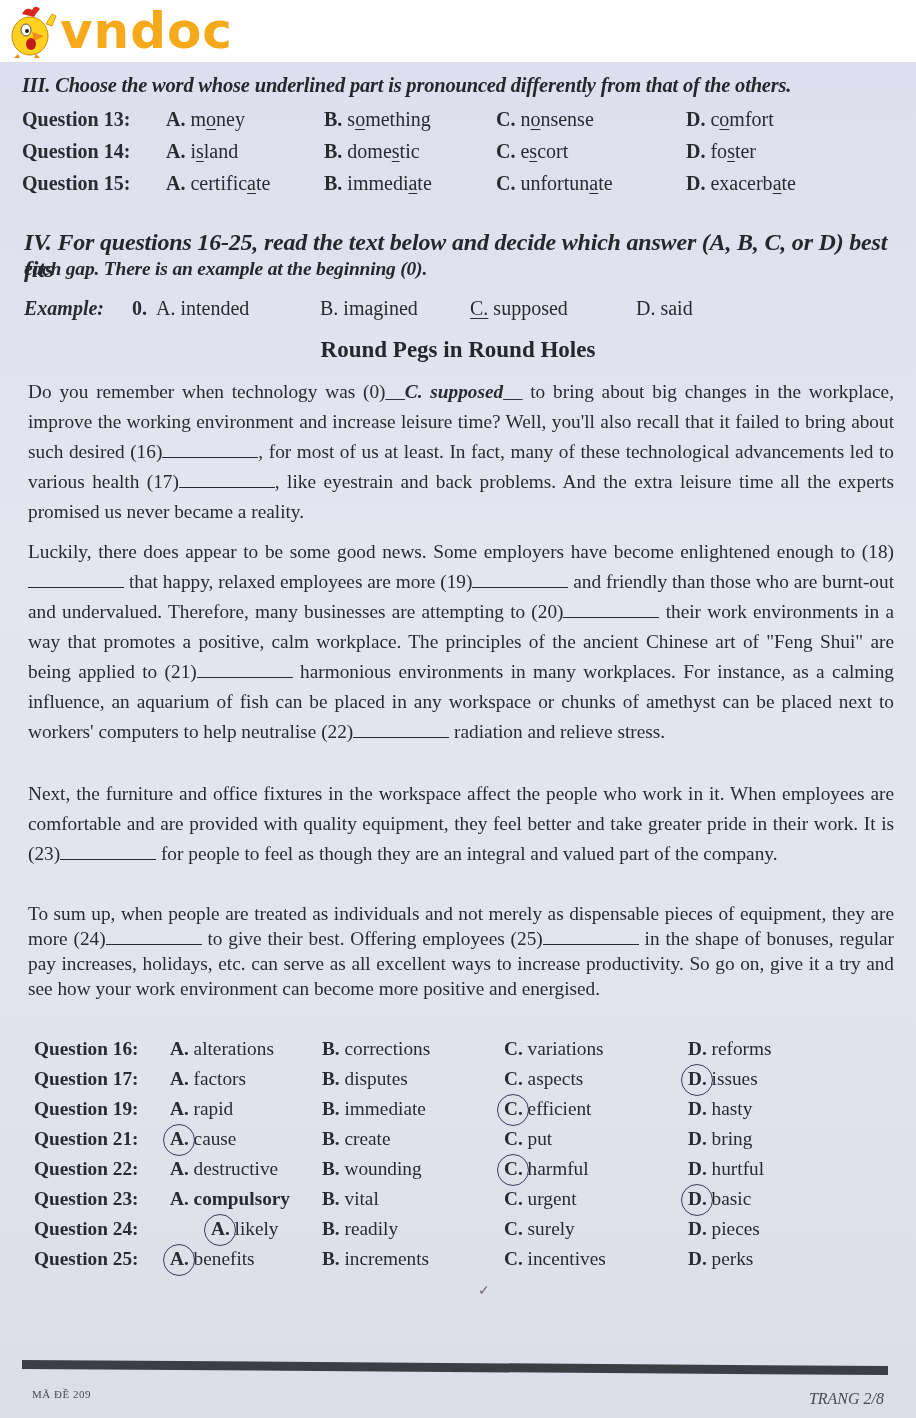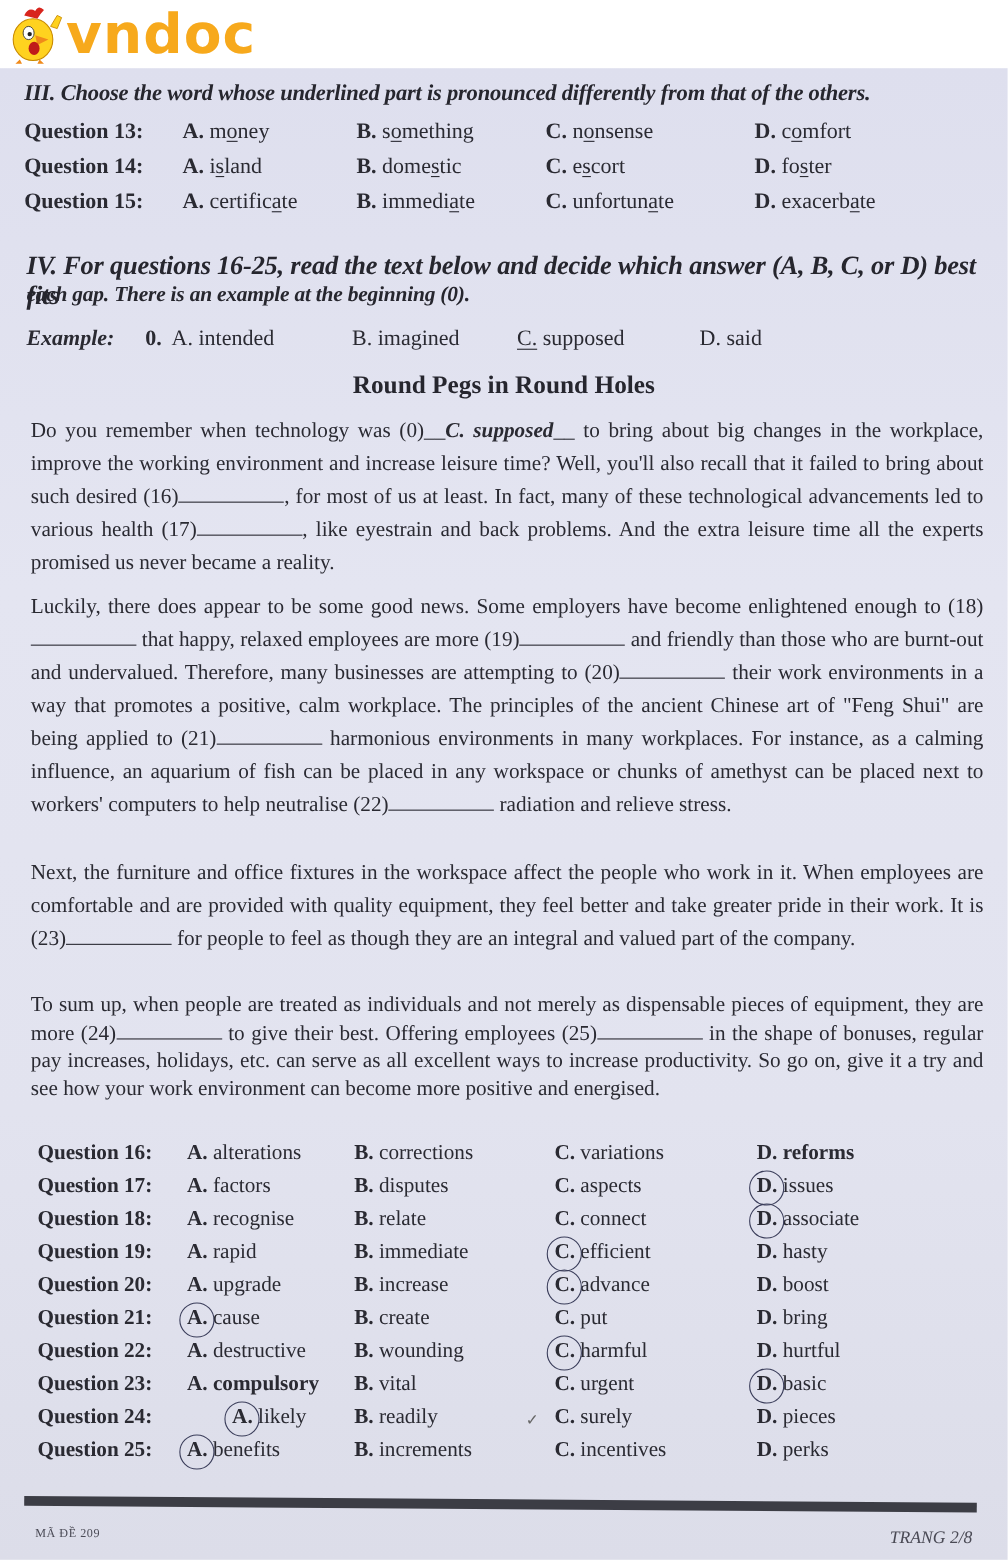--- a/index.html
+++ b/index.html
@@ -124,49 +124,35 @@
 <div class="para" id="p1" style="top:537px;"><span>Luckily, there does appear to be some good news. Some employers have become enlightened enough to (18)</span><span class="blank"></span><span> that happy, relaxed employees are more (19)</span><span class="blank"></span><span> and friendly than those who are burnt-out and undervalued. Therefore, many businesses are attempting to (20)</span><span class="blank"></span><span> their work environments in a way that promotes a positive, calm workplace. The principles of the ancient Chinese art of "Feng Shui" are being applied to (21)</span><span class="blank"></span><span> harmonious environments in many workplaces. For instance, as a calming influence, an aquarium of fish can be placed in any workspace or chunks of amethyst can be placed next to workers' computers to help neutralise (22)</span><span class="blank"></span><span> radiation and relieve stress.</span></div>
 <div class="para" id="p2" style="top:779px;"><span>Next, the furniture and office fixtures in the workspace affect the people who work in it. When employees are comfortable and are provided with quality equipment, they feel better and take greater pride in their work. It is (23)</span><span class="blank"></span><span> for people to feel as though they are an integral and valued part of the company.</span></div>
 <div class="para" id="p3" style="top:901px; line-height:25px;"><span>To sum up, when people are treated as individuals and not merely as dispensable pieces of equipment, they are more (24)</span><span class="blank"></span><span> to give their best. Offering employees (25)</span><span class="blank"></span><span> in the shape of  bonuses, regular pay increases, holidays, etc. can serve as all excellent ways to increase productivity. So go on, give it a try and see how your work environment can become more positive and energised.</span></div>
 
 <div class="mcq" id="mcq" style="top:1038px;">
     <div class="mcq-row">
       <span class="qlabel">Question 16:</span>
       <span style="left: 136px;"><b class="">A.</b> <span style="position:static">alterations</span></span>
       <span style="left: 288px;"><b class="">B.</b> <span style="position:static">corrections</span></span>
       <span style="left: 470px;"><b class="">C.</b> <span style="position:static">variations</span></span>
-      <span style="left: 654px; font-weight: bold;"><b class="">D.</b> <span style="position:static">reforms</span></span>
+      <span style="left: 654px;"><b class="">D.</b> <span style="position:static">reforms</span></span>
     </div>
     <div class="mcq-row">
       <span class="qlabel">Question 17:</span>
       <span style="left: 136px;"><b class="">A.</b> <span style="position:static">factors</span></span>
       <span style="left: 288px;"><b class="">B.</b> <span style="position:static">disputes</span></span>
       <span style="left: 470px;"><b class="">C.</b> <span style="position:static">aspects</span></span>
       <span style="left: 654px;"><b class="circled">D.</b> <span style="position:static">issues</span></span>
     </div>
     <div class="mcq-row">
-      <span class="qlabel">Question 18:</span>
-      <span style="left: 136px;"><b class="">A.</b> <span style="position:static">recognise</span></span>
-      <span style="left: 288px;"><b class="">B.</b> <span style="position:static">relate</span></span>
-      <span style="left: 470px;"><b class="">C.</b> <span style="position:static">connect</span></span>
-      <span style="left: 654px;"><b class="circled">D.</b> <span style="position:static">associate</span></span>
-    </div>
-    <div class="mcq-row">
       <span class="qlabel">Question 19:</span>
       <span style="left: 136px;"><b class="">A.</b> <span style="position:static">rapid</span></span>
       <span style="left: 288px;"><b class="">B.</b> <span style="position:static">immediate</span></span>
       <span style="left: 470px;"><b class="circled">C.</b> <span style="position:static">efficient</span></span>
       <span style="left: 654px;"><b class="">D.</b> <span style="position:static">hasty</span></span>
-    </div>
-    <div class="mcq-row">
-      <span class="qlabel">Question 20:</span>
-      <span style="left: 136px;"><b class="">A.</b> <span style="position:static">upgrade</span></span>
-      <span style="left: 288px;"><b class="">B.</b> <span style="position:static">increase</span></span>
-      <span style="left: 470px;"><b class="circled">C.</b> <span style="position:static">advance</span></span>
-      <span style="left: 654px;"><b class="">D.</b> <span style="position:static">boost</span></span>
     </div>
     <div class="mcq-row">
       <span class="qlabel">Question 21:</span>
       <span style="left: 136px;"><b class="circled">A.</b> <span style="position:static">cause</span></span>
       <span style="left: 288px;"><b class="">B.</b> <span style="position:static">create</span></span>
       <span style="left: 470px;"><b class="">C.</b> <span style="position:static">put</span></span>
       <span style="left: 654px;"><b class="">D.</b> <span style="position:static">bring</span></span>
     </div>
     <div class="mcq-row">
       <span class="qlabel">Question 22:</span>

